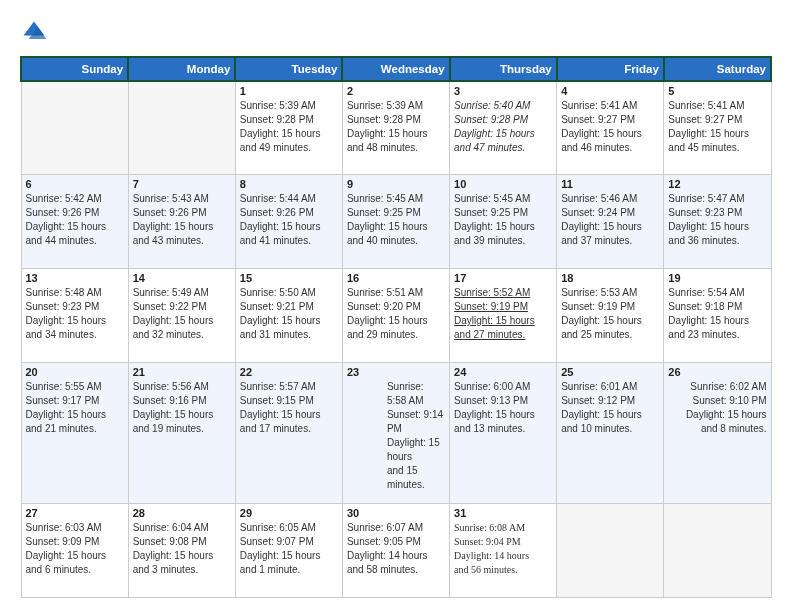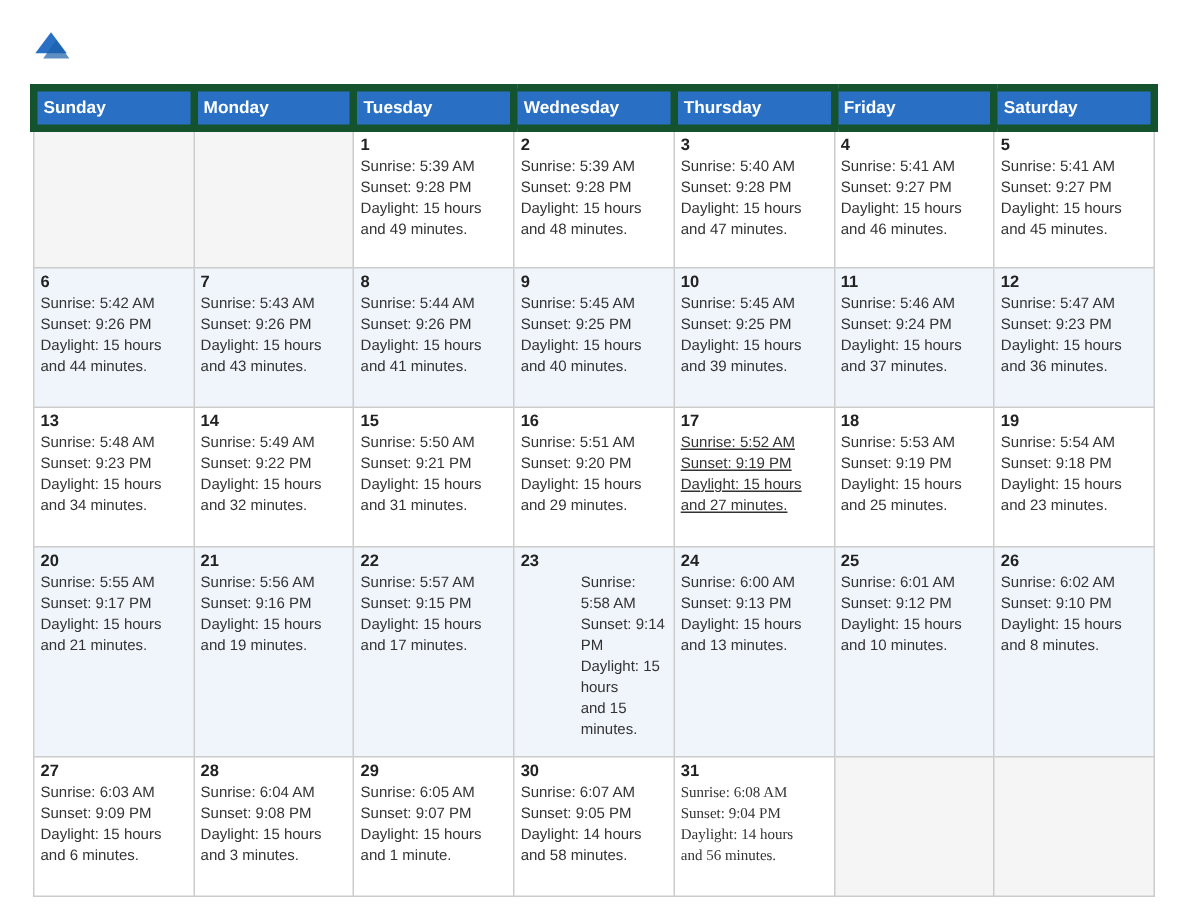--- a/index.html
+++ b/index.html
@@ -66,22 +66,22 @@
       border-collapse: collapse;
       width: 100%;
       table-layout: fixed;
     }
     .calendar th {
       background-color: #2970c5;
       color: #fff;
       font-size: 11.5px;
       font-weight: bold;
       padding: 5px 4px;
-      text-align: left;
-      border: 5px solid #14532d;
+      text-align: right;
+      border: 2px solid #14532d;
     }
     .calendar td {
       vertical-align: top;
       border: 1px solid #ccc;
       padding: 3px 4px;
       font-size: 9px;
       color: #333;
       height: 88px;
       background: #fff;
     }
@@ -150,21 +150,21 @@
           </td>
           <td>
             <span class="day-num">2</span>
             <div class="day-detail" style="white-space: pre-line;">Sunrise: 5:39 AM
 Sunset: 9:28 PM
 Daylight: 15 hours
 and 48 minutes.</div>
           </td>
           <td>
             <span class="day-num">3</span>
-            <div class="day-detail" style="white-space: pre-line;">Sunrise: 5:40 AM
+            <div class="day-detail" style="white-space: pre-line; font-style: italic;">Sunrise: 5:40 AM
 Sunset: 9:28 PM
 Daylight: 15 hours
 and 47 minutes.</div>
           </td>
           <td>
             <span class="day-num">4</span>
             <div class="day-detail" style="white-space: pre-line;">Sunrise: 5:41 AM
 Sunset: 9:27 PM
 Daylight: 15 hours
 and 46 minutes.</div>
@@ -317,21 +317,21 @@
           </td>
           <td>
             <span class="day-num">25</span>
             <div class="day-detail" style="white-space: pre-line;">Sunrise: 6:01 AM
 Sunset: 9:12 PM
 Daylight: 15 hours
 and 10 minutes.</div>
           </td>
           <td>
             <span class="day-num">26</span>
-            <div class="day-detail" style="white-space: pre-line;">Sunrise: 6:02 AM
+            <div class="day-detail" style="white-space: pre-line; text-align: right;">Sunrise: 6:02 AM
 Sunset: 9:10 PM
 Daylight: 15 hours
 and 8 minutes.</div>
           </td>
         </tr>
         <tr>
           <td>
             <span class="day-num">27</span>
             <div class="day-detail" style="white-space: pre-line;">Sunrise: 6:03 AM
 Sunset: 9:09 PM

